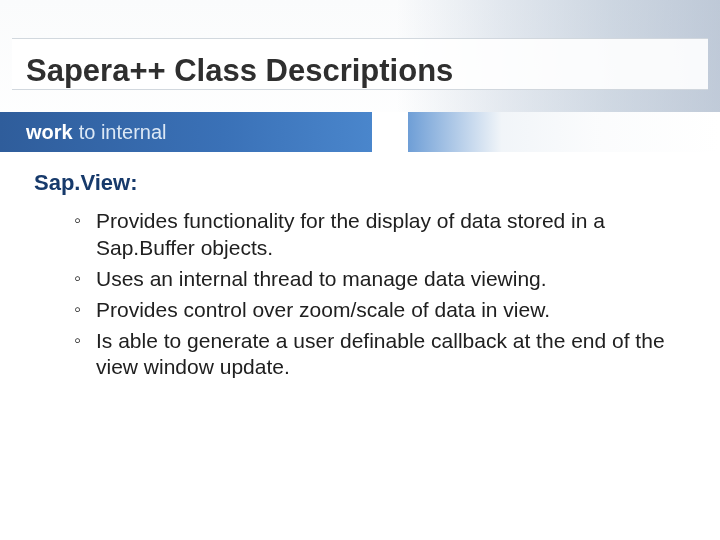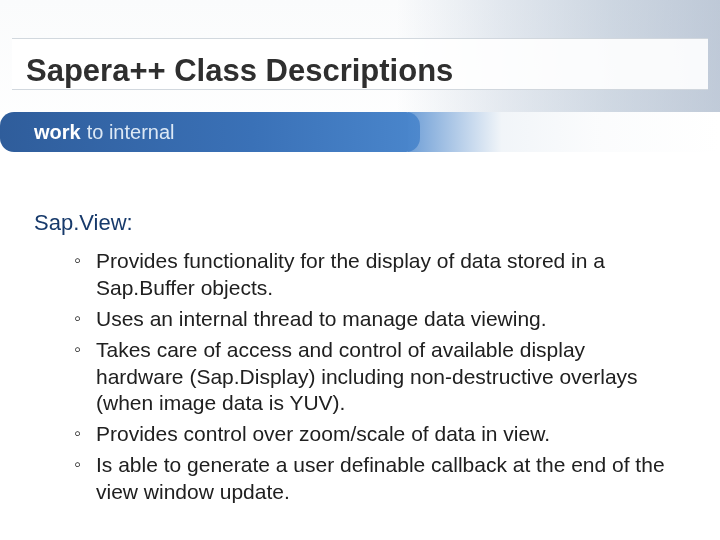--- a/index.html
+++ b/index.html
@@ -51,28 +51,27 @@
   .title-text {
     font-size: 31px;
     font-weight: bold;
     color: #2f2f2f;
     letter-spacing: 0px;
   }
   .tagline-bar {
     position: absolute;
     top: 112px;
     left: 0;
-    width: 420px;
+    width: 372px;
     height: 40px;
     background: linear-gradient(90deg, #2f5d9b 0%, #3a71b7 60%, #4a86cc 100%);
     display: flex;
     align-items: center;
-    padding-left: 34px;
+    padding-left: 26px;
     box-sizing: border-box;
-    border-radius: 14px;
   }
   .tag-work {
     color: #ffffff;
     font-size: 20px;
     font-weight: bold;
     margin-right: 6px;
   }
   .tag-rest {
     color: #dce8f5;
     font-size: 20px;
@@ -94,23 +93,22 @@
   .content {
     position: absolute;
     top: 170px;
     left: 34px;
     width: 652px;
     color: #1f2a40;
   }
   .heading {
     color: #173a6b;
     font-size: 22px;
-    font-weight: normal;
+    font-weight: bold;
     margin-bottom: 6px;
-    margin-top: 40px;
   }
   ul.bullets {
     margin: 12px;
     padding: 0 0 0 34px;
     list-style: none;
   }
   ul.bullets li {
     position: relative;
     font-size: 21px;
     line-height: 1.28;
@@ -142,19 +140,18 @@
     <span class="tag-work">work</span>
     <span class="tag-rest">to internal</span>
   </div>
   <div class="tagline-fade"></div>
 
   <div class="content">
     <div class="heading">Sap.View:</div>
     <ul class="bullets">
       <li>Provides functionality for the display of data stored in a Sap.Buffer objects.</li>
       <li>Uses an internal thread to manage data viewing.</li>
-      <li>Takes care of access and control of available display hardware (Sap.Display) including non-destructive overlays (when image data is YUV).</li>
       <li>Provides control over zoom/scale of data in view.</li>
       <li>Is able to generate a user definable callback at the end of the view window update.</li>
     </ul>
   </div>
 
 </div>
 
 </body></html>

